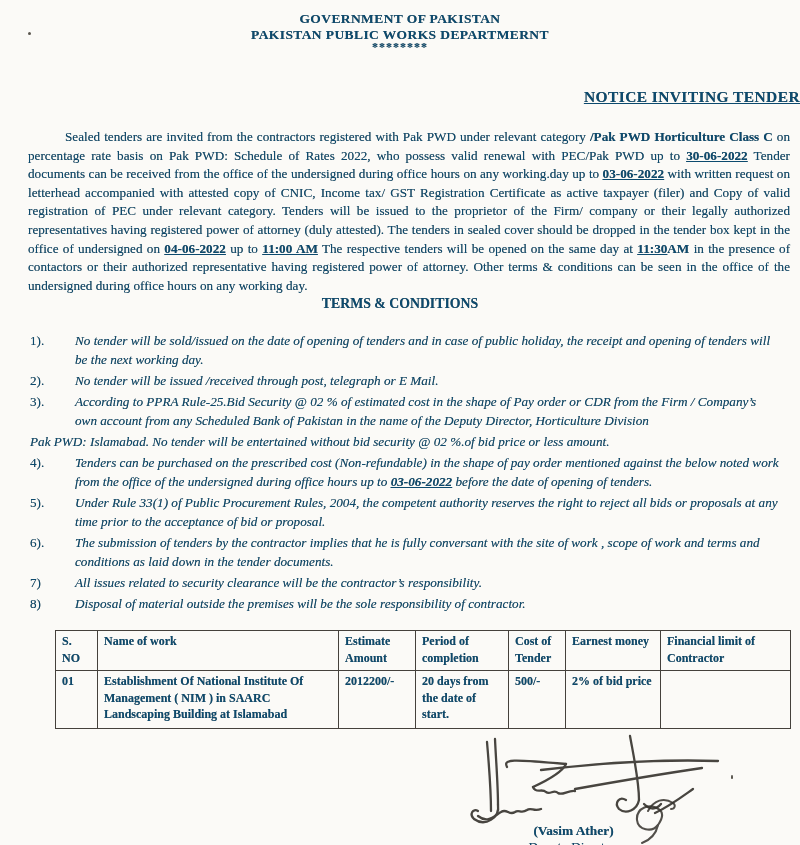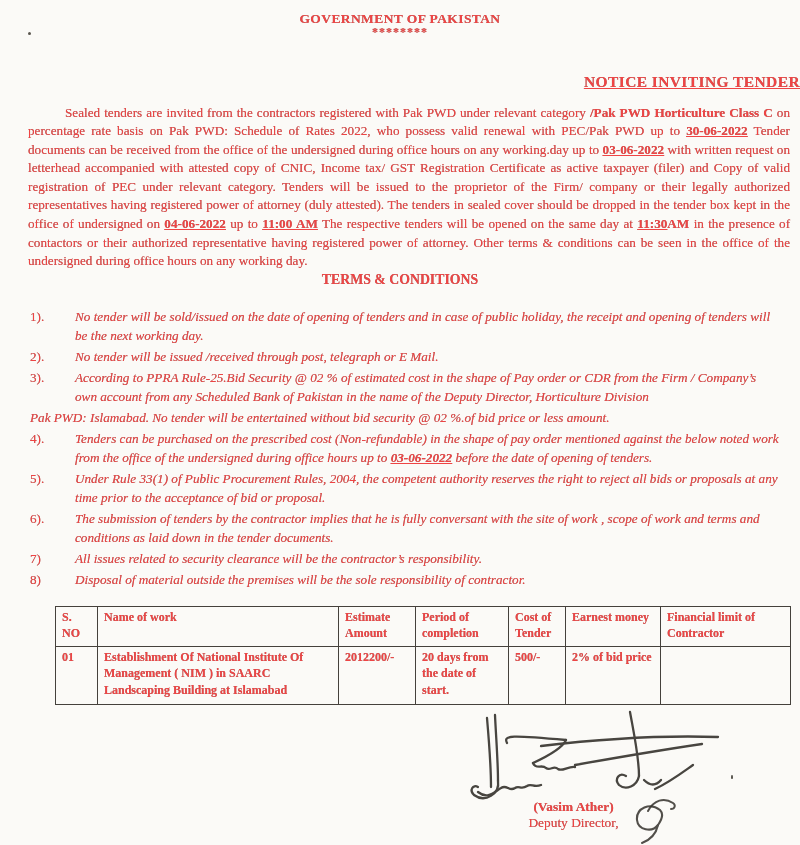--- a/index.html
+++ b/index.html
@@ -1,38 +1,38 @@
 <!DOCTYPE html>
 <html><head>
 <meta charset="utf-8">
 <style>
   html,body{margin:0;padding:0;}
   .page{
     position:relative;
     width:800px;height:845px;
     background:#fbfaf7;
     font-family:"Liberation Serif","DejaVu Serif",serif;
-    color:#ef4444;
+    color:#0c4a6e;
     overflow:hidden;
     text-shadow:0 0 .35px rgba(45,40,33,.55);
   }
   .b{font-weight:bold;}
   .u{text-decoration:underline;}
   
   .doc-header{padding-top:11px;text-align:center;line-height:15.5px;}
   .hdr-line{font-weight:bold;font-size:13.5px;letter-spacing:.4px;}
   .stars{font-weight:bold;font-size:12px;letter-spacing:1px;line-height:10px;}
   .notice-wrap{text-align:right;margin-top:36px;}
   .notice-title{
     font-weight:bold;font-size:15.5px;letter-spacing:.4px;
     text-decoration:underline;
   }
   
   .intro{
-    margin:13px 10px 0 28px;
+    margin:22px 10px 0 28px;
     font-size:13.2px;line-height:18.6px;
     text-align:justify;
     text-indent:37px;
   }
   
   .terms-heading{text-align:center;font-weight:bold;font-size:13.8px;margin-top:1px;}
   .terms-list{margin:19px 14px 0 30px;font-size:13.2px;line-height:19px;}
   .term-row{display:flex;margin-bottom:2px;}
   .term-num{flex:none;width:45px;}
   .term-text{flex:1;padding-right:6px;font-style:italic;}
@@ -71,20 +71,21 @@
   .speck.d1{left:28px;top:32px;width:3px;height:3px;}
   .speck.d2{left:731px;top:775px;width:2px;height:4px;border-radius:40%;}
 </style>
 </head>
 <body>
 
 <div class="page">
 
   <div class="doc-header">
     <div class="hdr-line">GOVERNMENT OF PAKISTAN</div>
+    <div class="hdr-line">PAKISTAN PUBLIC WORKS DEPARTMERNT</div>
     <div class="stars">********</div>
   </div>
 
   <div class="notice-wrap">
     <span class="notice-title">NOTICE INVITING TENDER</span>
   </div>
 
   <p class="intro"><span>Sealed tenders are invited from the contractors registered with Pak PWD under relevant category </span><span class="b">/Pak PWD Horticulture Class C</span><span> on percentage rate basis on Pak PWD: Schedule of Rates 2022, who possess valid renewal with PEC/Pak PWD  up to </span><span class="b u">30-06-2022</span><span> Tender documents can be received from the office of the undersigned during office hours on any working.day up to </span><span class="b u">03-06-2022</span><span> with written request on letterhead accompanied with attested copy of CNIC, Income tax/ GST Registration Certificate as active taxpayer (filer) and Copy of valid registration of PEC under relevant category. Tenders will be issued to the proprietor of the Firm/ company or their legally authorized representatives having registered power of attorney (duly attested). The tenders in sealed cover should be dropped in the tender box kept in the office of undersigned on </span><span class="b u">04-06-2022</span><span> up to </span><span class="b u">11:00 AM</span><span> The respective tenders will be opened on the same day at </span><span class="b u">11:30</span><span class="b">AM</span><span> in the presence of contactors or their authorized representative having registered power of attorney. Other terms &amp; conditions can be seen in the office of the undersigned during office hours on any working day.</span></p>
 
   <div class="terms-heading">TERMS &amp; CONDITIONS</div>

